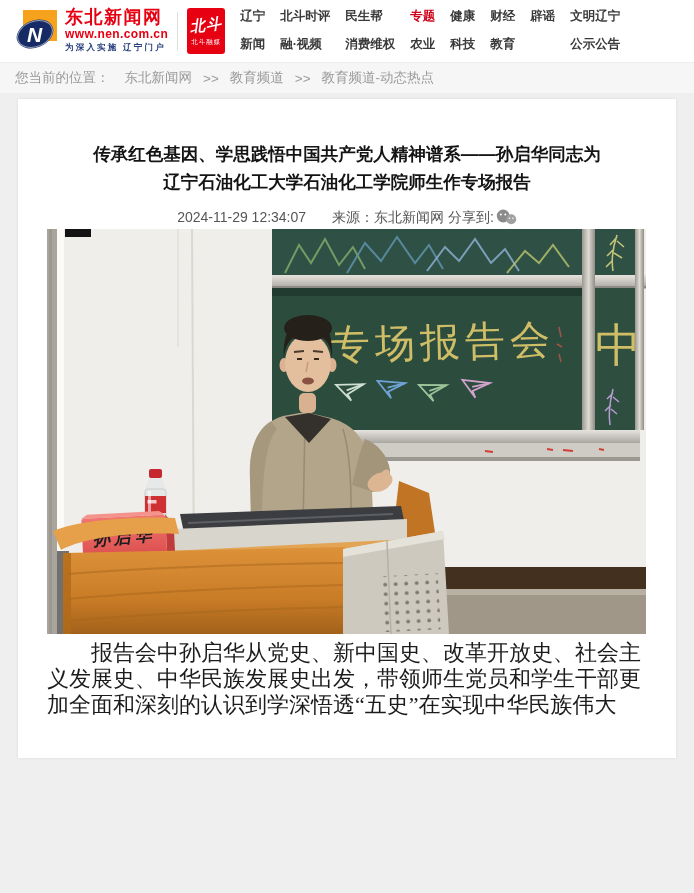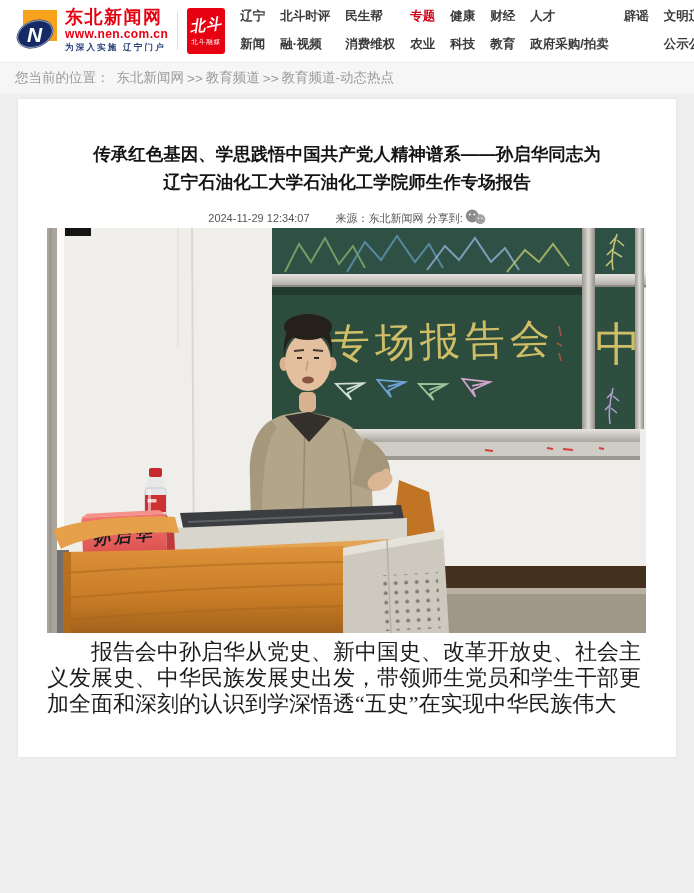--- a/index.html
+++ b/index.html
@@ -20,30 +20,30 @@
   .beidou-main { font-size:15px; font-weight:700; font-style:italic; letter-spacing:1px; transform:rotate(-6deg);
                  font-family:"Liberation Serif", serif; }
   .beidou-sub { font-size:6.5px; margin-top:3px; letter-spacing:1px; white-space:nowrap; }
   .main-nav { display:flex; gap:15px; margin-left:15px; }
   .nav-col { display:flex; flex-direction:column; gap:14px; }
   .nav-col a { font-size:12.5px; color:#3a3a3a; font-weight:600; white-space:nowrap; line-height:1.1; }
   .nav-col a.hl { color:#d0021b; }
 
   
   .breadcrumb-bar { height:31px; background:#f6f6f6; border-top:1px solid #ececec; display:flex; align-items:center;
-                    padding-left:15px; font-size:13.5px; color:#9a9a9a; gap:3px; }
+                    padding-left:15px; font-size:13.5px; color:#9a9a9a; gap:11px; }
   .breadcrumb-bar a { color:#9a9a9a; }
   .bc-prefix { margin-right:4px; }
 
   
   .content-wrap { padding:6px 18px 0; }
   .article-card { background:#fff; box-shadow:0 0 3px rgba(0,0,0,.09); padding:37px 29px 40px; }
   .article-title { max-width:515px; margin:4px auto; font-size:17.5px; line-height:28px; font-weight:700;
                    text-align:center; color:#141414; }
-  .article-meta { margin-top:13px; text-align:center; font-size:11px; color:#555; }
+  .article-meta { margin-top:13px; text-align:center; font-size:14px; color:#555; }
   .meta-datetime { margin-right:26px; }
   .share-icon { vertical-align:-3px; margin-left:2px; cursor:pointer; }
   .article-p { font-size:22px; line-height:26px; color:#1c1c1c; text-indent:2em;
                font-family:"Liberation Serif", serif; }
   .p-first { margin-top:39px; }
   .p-second { margin-top:6px; }
   .article-photo { margin-top:2px; width:599px; height:405px; }
   .article-photo svg { display:block; }
 </style>
 </head>
@@ -90,24 +90,20 @@
         <a class="hl">专题</a>
         <a>农业</a>
       </span>
       <span class="nav-col">
         <a>健康</a>
         <a>科技</a>
       </span>
       <span class="nav-col">
         <a>财经</a>
         <a>教育</a>
-      </span>
-      <span class="nav-col">
-        <a>人才</a>
-        <a>政府采购/拍卖</a>
       </span>
       <span class="nav-col">
         <a>辟谣</a>
         <a></a>
       </span>
       <span class="nav-col">
         <a>文明辽宁</a>
         <a>公示公告</a>
       </span>
     </nav>

